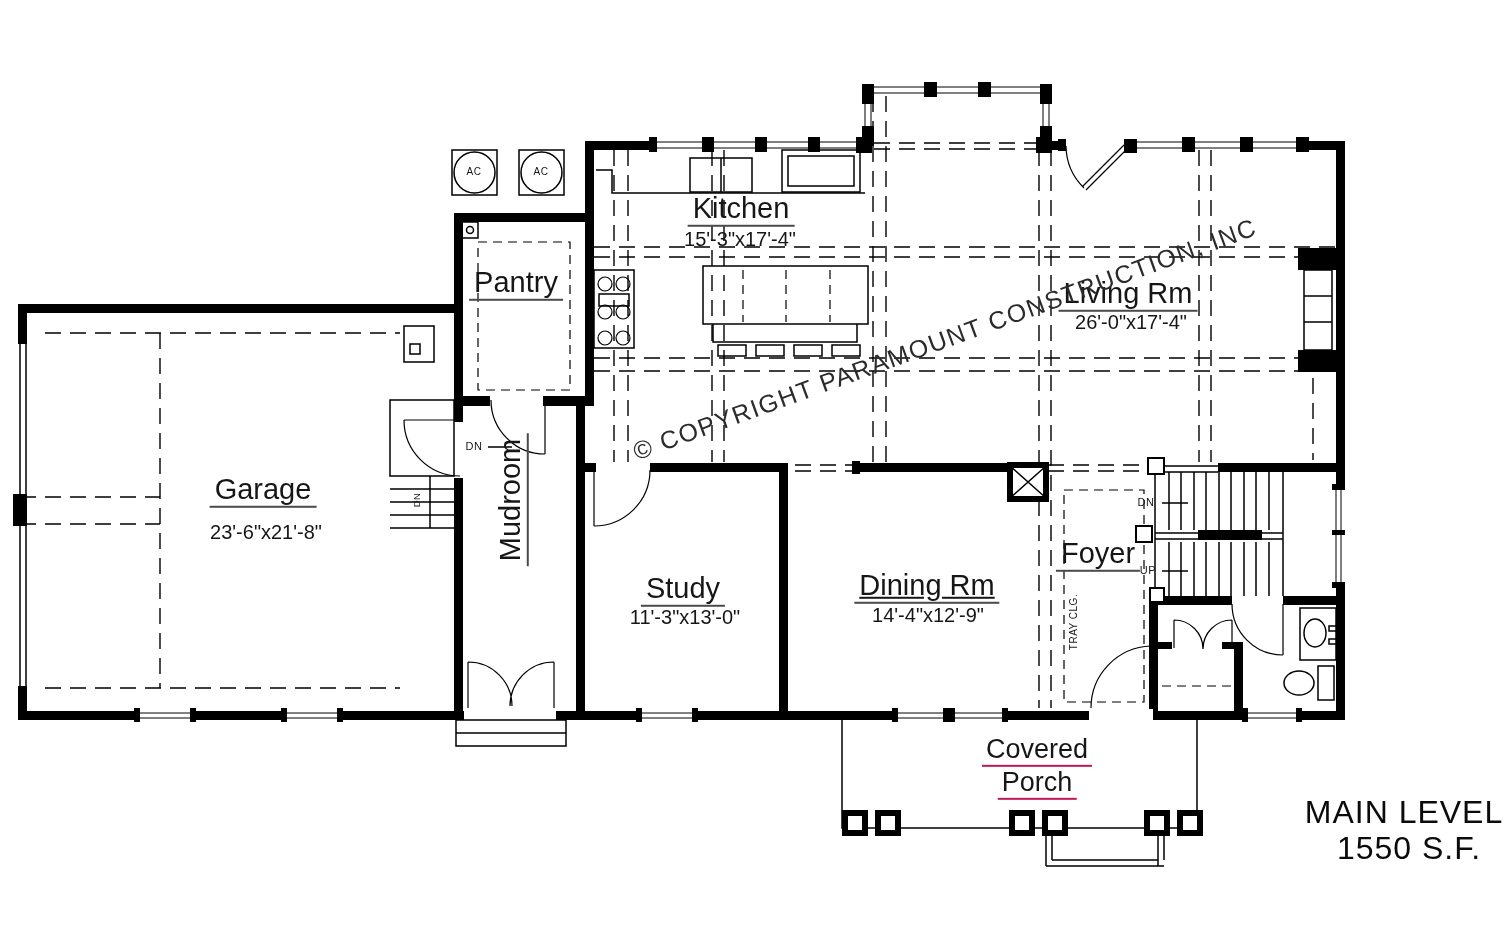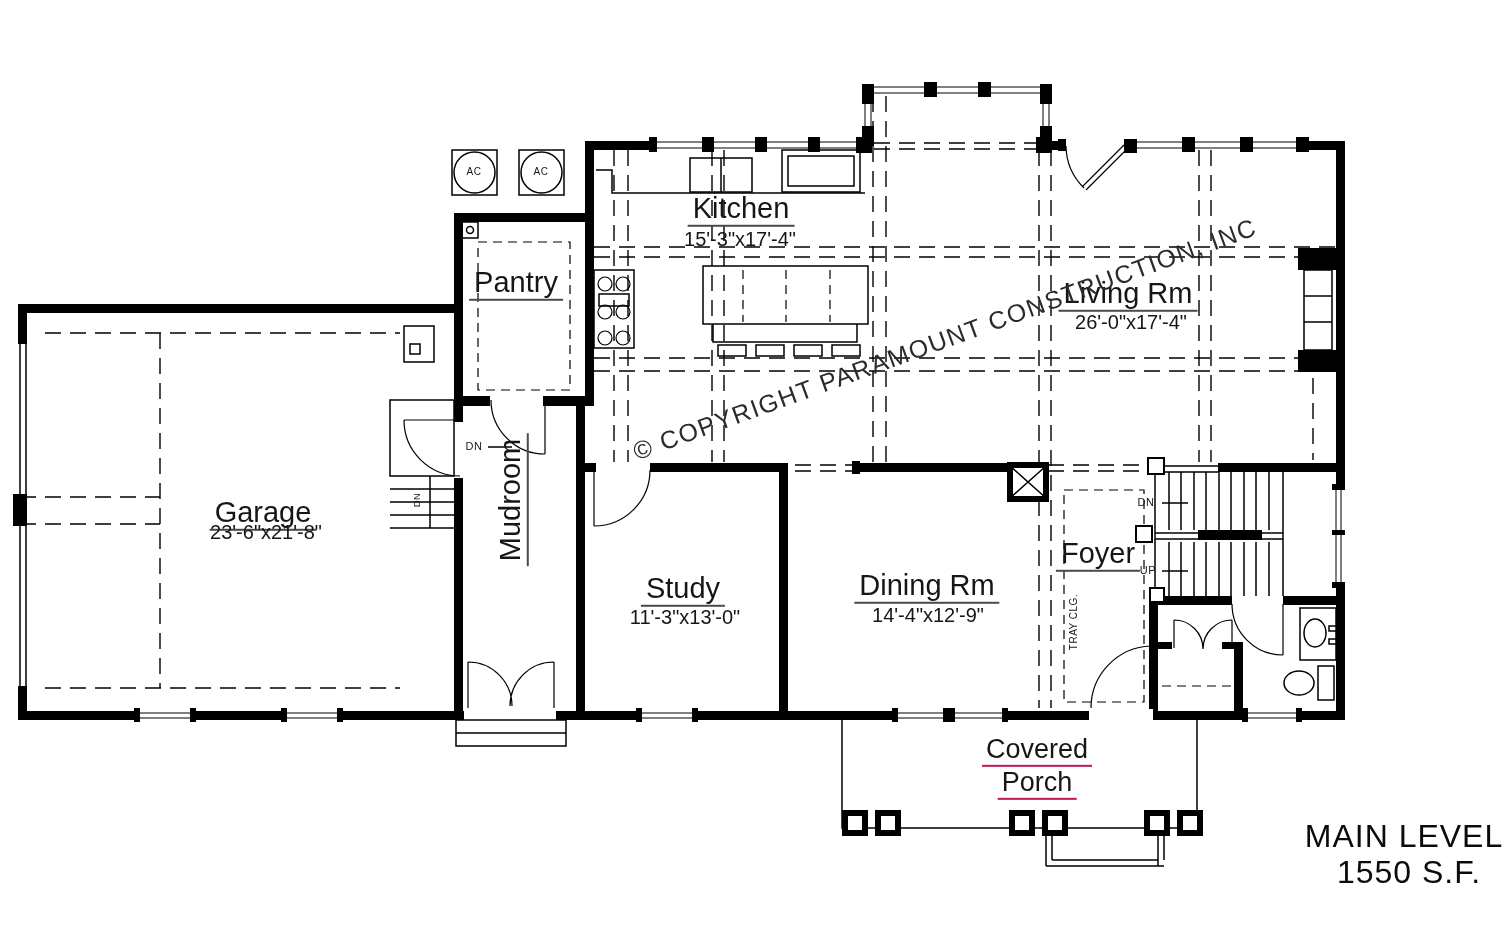--- a/index.html
+++ b/index.html
@@ -6,21 +6,21 @@
   body{font-family:"Liberation Sans", sans-serif;}
   .plan{position:relative;width:1510px;height:926px;background:#fff;overflow:hidden;}
   .plan svg{position:absolute;left:0;top:0;}
   .lbl{position:absolute;transform:translate(-50%,-50%);color:#161616;text-align:center;white-space:nowrap;line-height:1.05;}
   .rot{transform:translate(-50%,-50%) rotate(-90deg);}
   .room-name{font-size:29px;border-bottom:2px solid #4a4a4a;padding:0 5px 2px;}
   .porch-name{font-size:27px;border-bottom:2px solid #be185d;padding:0 4px 2px;}
   .room-dims{font-size:20px;}
   .note{font-size:11px;letter-spacing:0.5px;}
   .note-sm{font-size:9.5px;letter-spacing:0.5px;}
-  .title-line{font-size:32px;letter-spacing:1px;color:#0b0b0b;margin-top:24px;}
+  .title-line{font-size:32px;letter-spacing:1px;color:#0b0b0b;}
   .watermark{position:absolute;left:634px;top:438px;transform-origin:0 50%;
              transform:rotate(-20deg);font-size:25px;letter-spacing:1.5px;
              color:#2b2b2b;white-space:nowrap;}
 </style>
 </head>
 <body>
 
 <div class="plan">
   <svg width="1510" height="926" viewBox="0 0 1510 926">
 
@@ -222,27 +222,27 @@
       <ellipse cx="1299" cy="683" rx="15" ry="12"></ellipse>
     </g>
   </svg>
 
   <div class="lbl room-name" style="left:741px;top:210px;">Kitchen</div>
   <div class="lbl room-dims" style="left:740px;top:239px;">15'-3"x17'-4"</div>
 
   <div class="lbl room-name" style="left:1128px;top:295px;">Living Rm</div>
   <div class="lbl room-dims" style="left:1131px;top:322px;">26'-0"x17'-4"</div>
 
-  <div class="lbl room-name" style="left:263px;top:514px;">Garage</div>
+  <div class="lbl room-name" style="left:263px;top:491px;">Garage</div>
   <div class="lbl room-dims" style="left:266px;top:532px;">23'-6"x21'-8"</div>
 
   <div class="lbl room-name" style="left:683px;top:590px;">Study</div>
   <div class="lbl room-dims" style="left:685px;top:617px;">11'-3"x13'-0"</div>
 
-  <div class="lbl room-name" style="left:927px;top:587px;">Dining Rm</div>
+  <div class="lbl room-name" style="left:927px;top:587px;text-decoration:underline;">Dining Rm</div>
   <div class="lbl room-dims" style="left:928px;top:615px;">14'-4"x12'-9"</div>
 
   <div class="lbl room-name" style="left:516px;top:284px;">Pantry</div>
   <div class="lbl room-name rot" style="left:512px;top:500px;">Mudroom</div>
   <div class="lbl room-name" style="left:1098px;top:555px;">Foyer</div>
 
   <div class="lbl porch-name" style="left:1037px;top:751px;">Covered</div>
   <div class="lbl porch-name" style="left:1037px;top:784px;">Porch</div>
 
   <div class="lbl note" style="left:474px;top:172px;font-size:10px;">AC</div>

